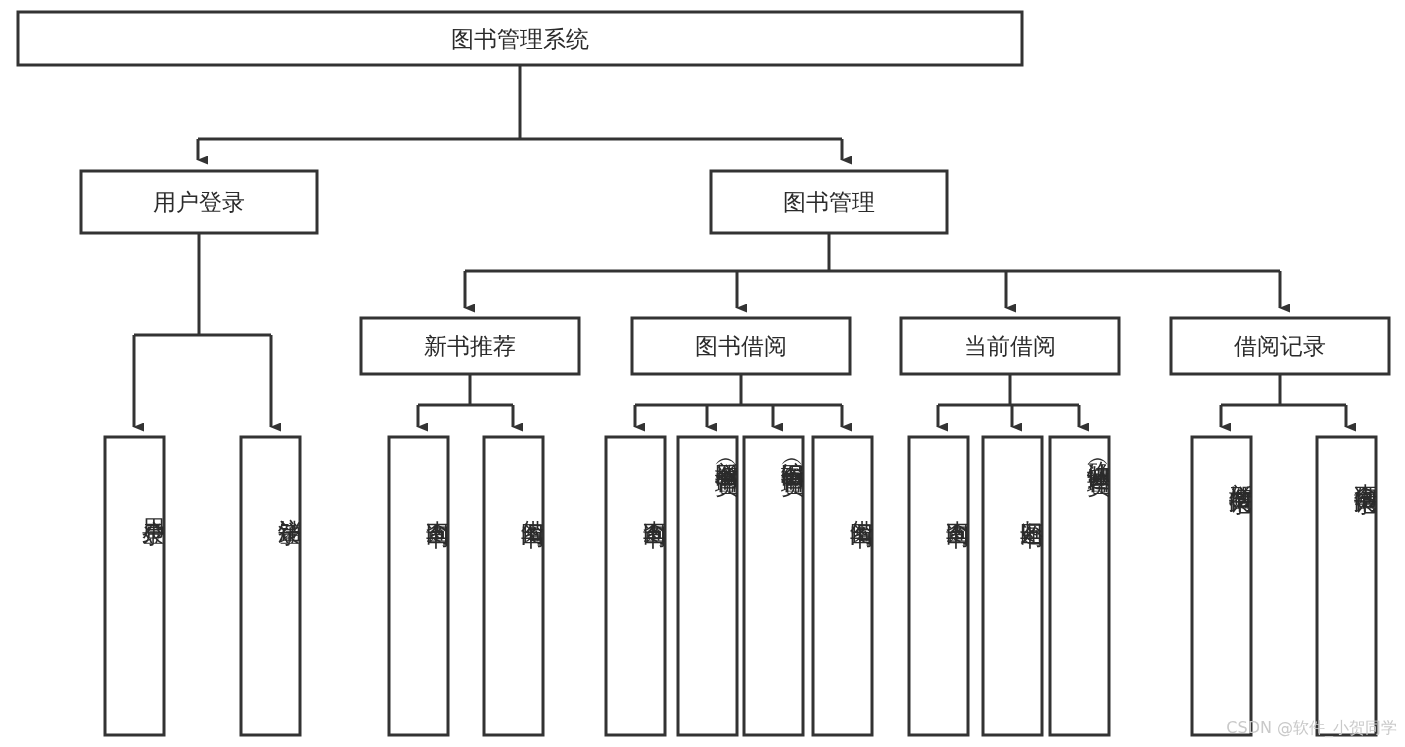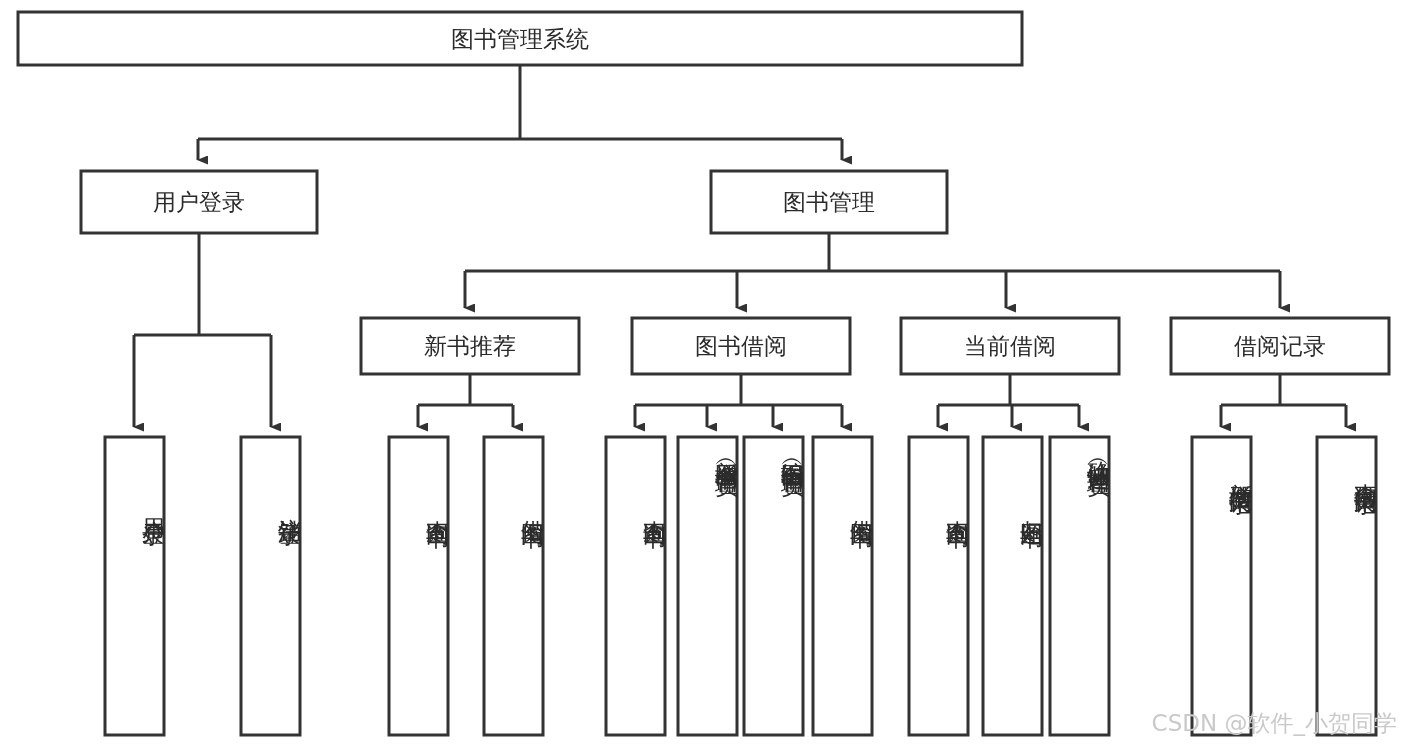--- a/index.html
+++ b/index.html
@@ -54,21 +54,21 @@
     line-height: 1;
     white-space: nowrap;
     text-align: start;
     pointer-events: none;
   }
   .watermark {
     position: absolute;
     right: 8px;
     bottom: 8px;
     font-family: "DejaVu Sans", "Liberation Sans", sans-serif;
-    font-size: 23px;
+    font-size: 16px;
     color: #c9c9c9;
     white-space: nowrap;
     user-select: none;
   }
 </style>
 </head>
 <body>
 
 <div id="diagram-root">
 

